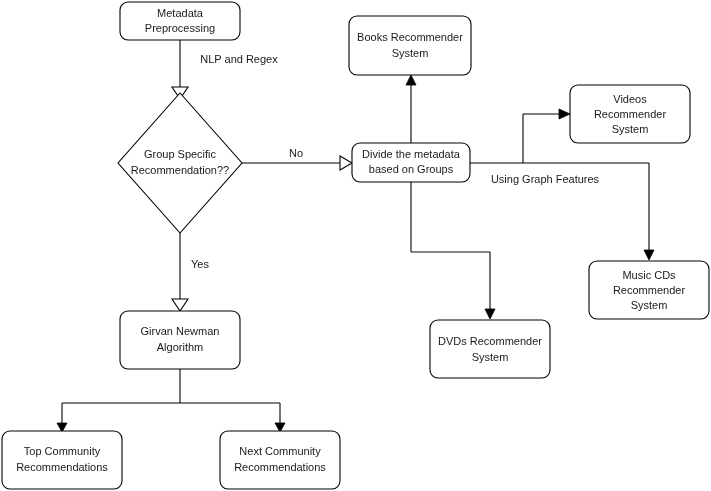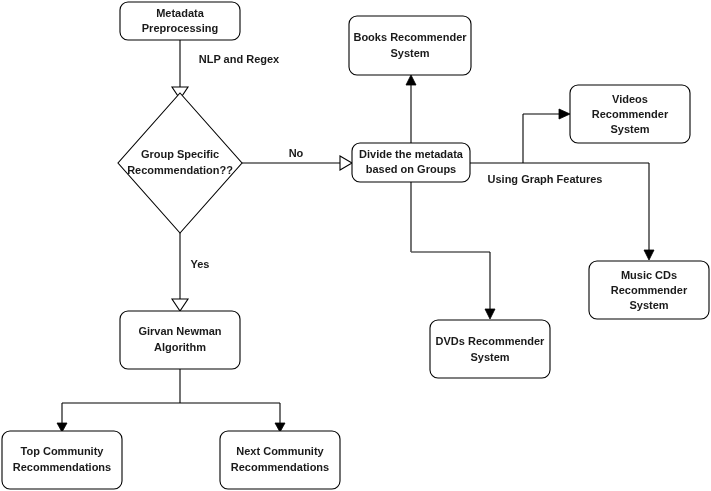--- a/index.html
+++ b/index.html
@@ -7,21 +7,20 @@
     padding: 0;
     background: #ffffff;
   }
   #canvas {
     position: relative;
     width: 711px;
     height: 491px;
     background: #ffffff;
     overflow: hidden;
     font-family: "Liberation Sans", sans-serif;
-    font-weight: bold;
   }
   svg#flow {
     position: absolute;
     top: 0;
     left: 0;
     width: 711px;
     height: 491px;
   }
   .node-shape {
     fill: #ffffff;

